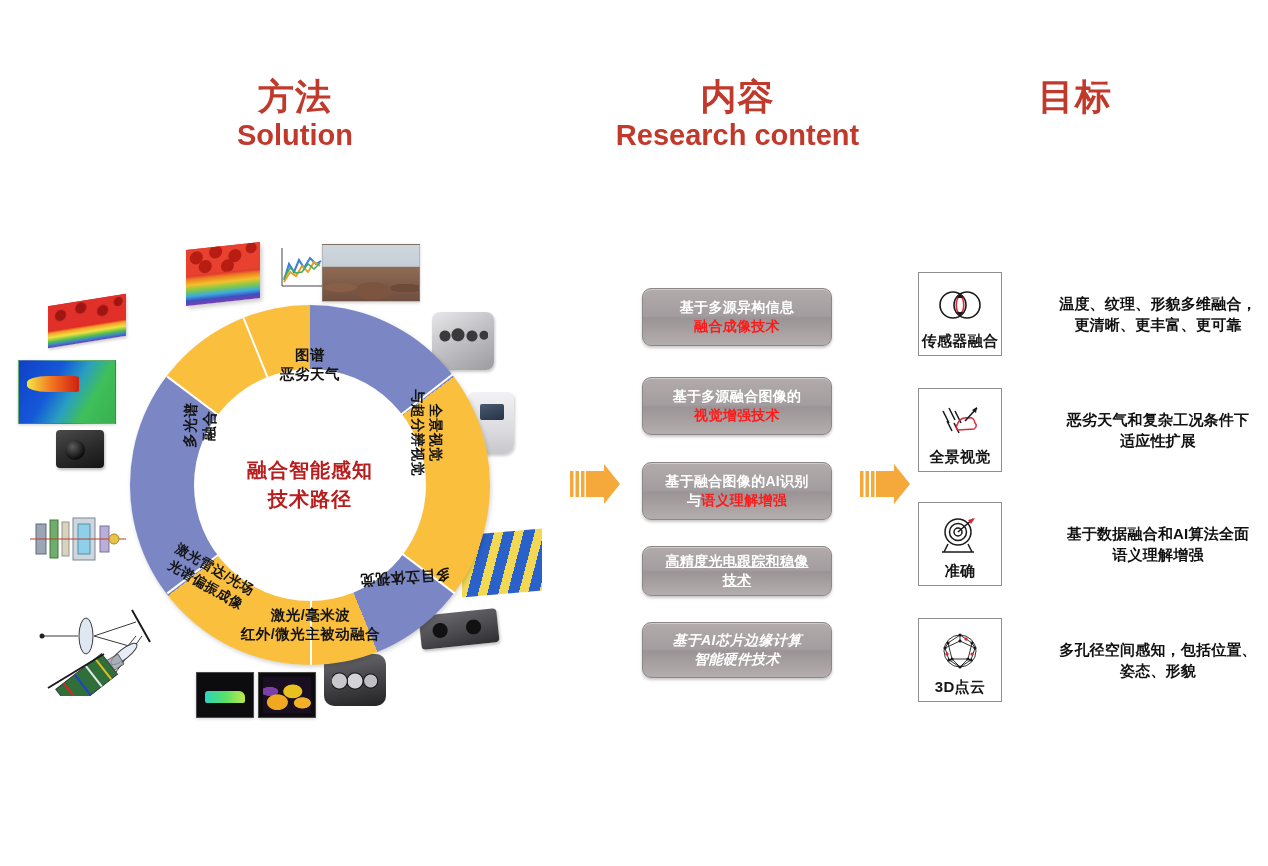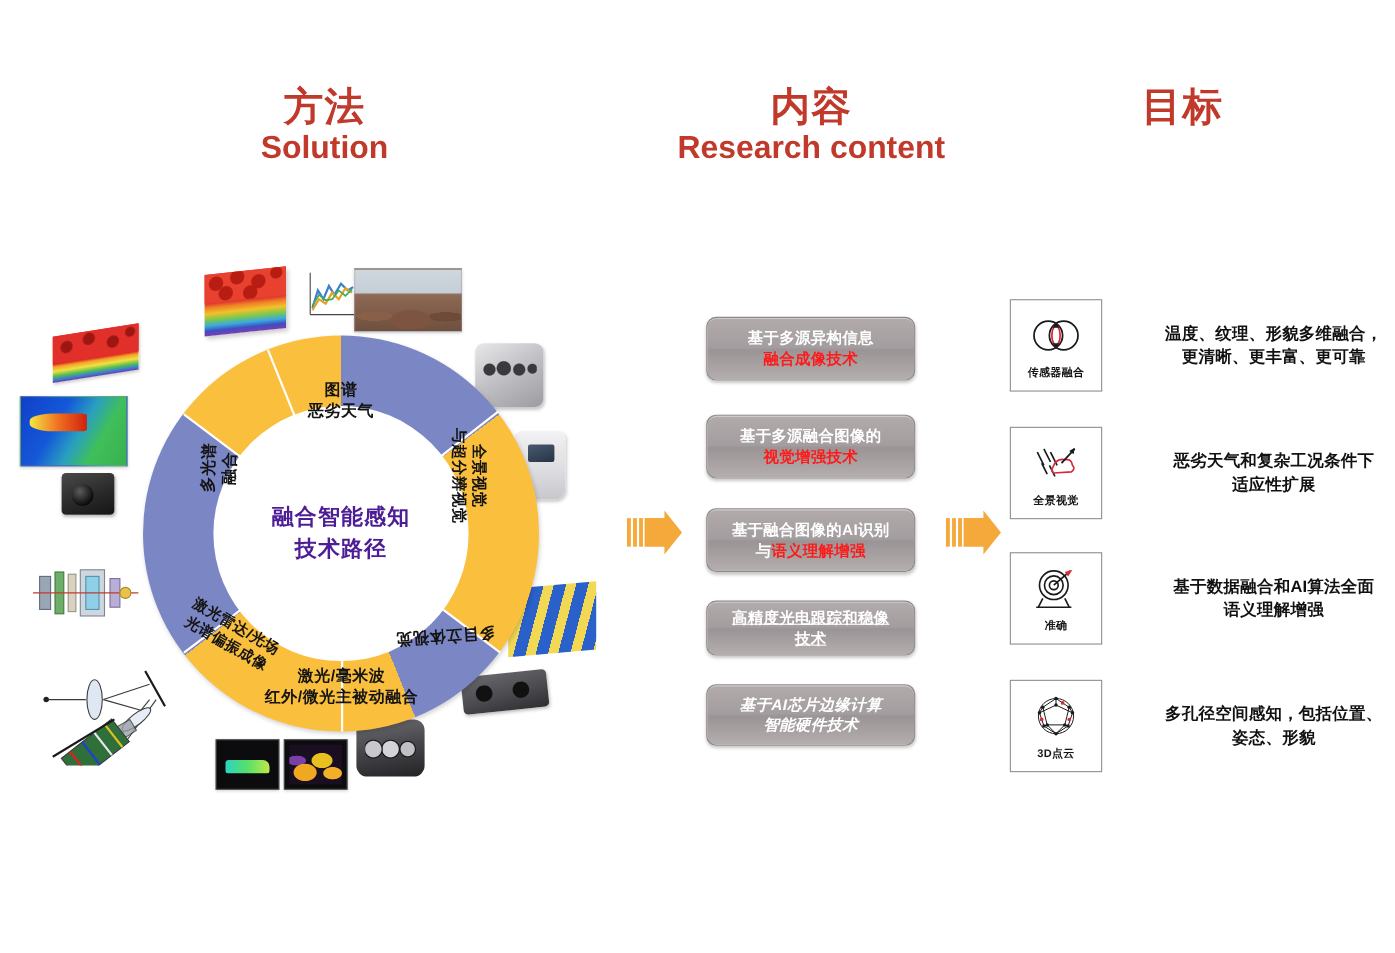--- a/index.html
+++ b/index.html
@@ -87,21 +87,21 @@
     top: 64px;
     width: 232px;
     height: 232px;
     display: flex;
     align-items: center;
     justify-content: center;
     text-align: center;
     font-size: 20px;
     font-weight: bold;
     line-height: 1.45;
-    color: #4c1d95;
+    color: #b91c1c;
     letter-spacing: 1px;
   }
   .wseg-label {
     position: absolute;
     left: 50%;
     top: 50%;
     width: 200px;
     margin-left: -100px;
     margin-top: -9px;
     text-align: center;
@@ -172,21 +172,21 @@
   }
   .goal-card .icon-slot {
     width: 48px;
     height: 46px;
     display: flex;
     align-items: center;
     justify-content: center;
   }
   .goal-card .card-label {
     margin-top: 4px;
-    font-size: 10px;
+    font-size: 15px;
     font-weight: bold;
     color: #161616;
     letter-spacing: 0.3px;
   }
   .goal-text {
     margin-left: 30px;
     font-size: 15px;
     font-weight: bold;
     line-height: 1.42;
     color: #111111;

